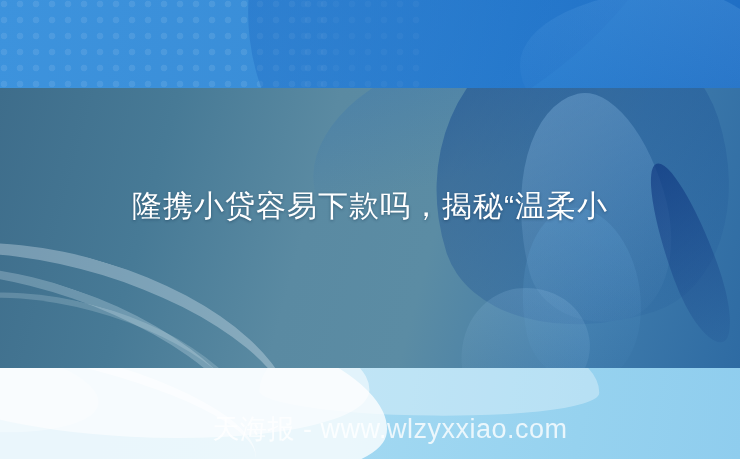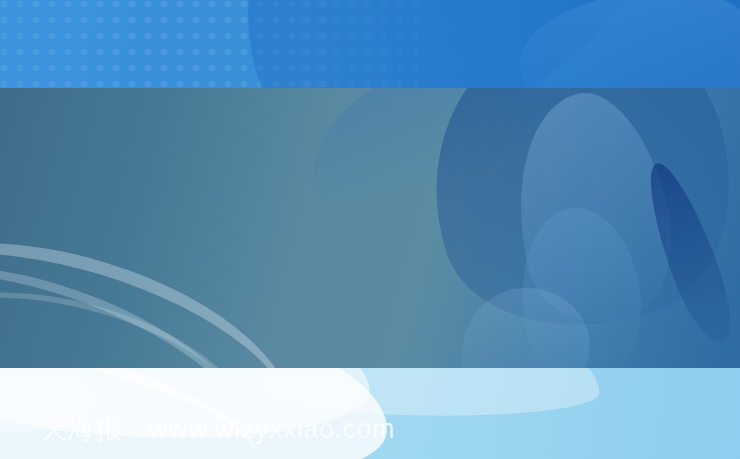--- a/index.html
+++ b/index.html
@@ -224,21 +224,21 @@
     text-shadow: 0 1px 3px rgba(12,40,66,0.45);
     white-space: nowrap;
   }
 
   
   .watermark {
     position: absolute;
     left: 0;
     top: 412px;
     width: 740px;
-    text-align: left;
+    text-align: center;
     z-index: 7;
   }
   .watermark-text {
     display: inline-block;
     color: rgba(255,255,255,0.80);
     font-size: 27px;
     line-height: 34px;
     letter-spacing: 0.5px;
     font-weight: 400;
     white-space: nowrap;
@@ -271,19 +271,20 @@
 
   <div class="band-footer">
     <div class="foot-wave-a"></div>
     <div class="foot-wave-b"></div>
     <div class="foot-wave-c"></div>
     <div class="foot-wave-d"></div>
     <div class="foot-sliver"></div>
   </div>
 
   <div class="title-wrap">
+    <span class="title-line">隆携小贷容易下款吗，揭秘“温柔小</span>
   </div>
 
   <div class="watermark">
     <span class="watermark-text">天海报 - www.wlzyxxiao.com</span>
   </div>
 
 </div>
 
 </body></html>

